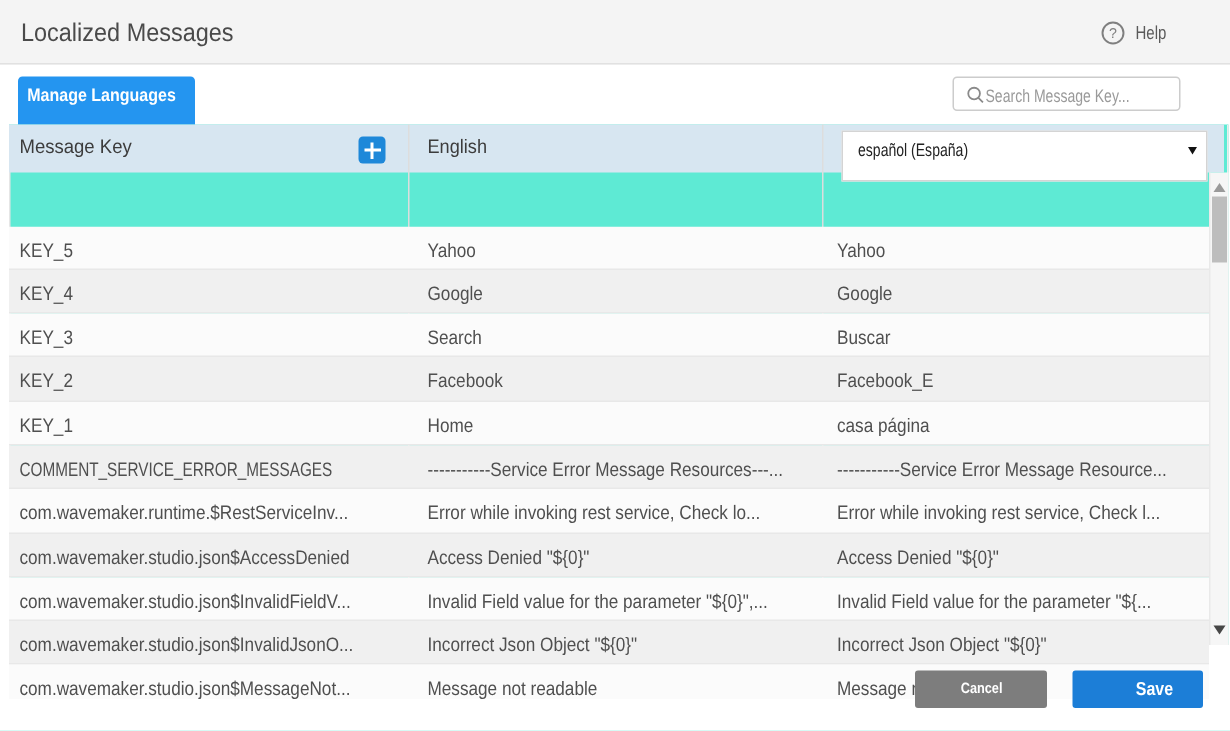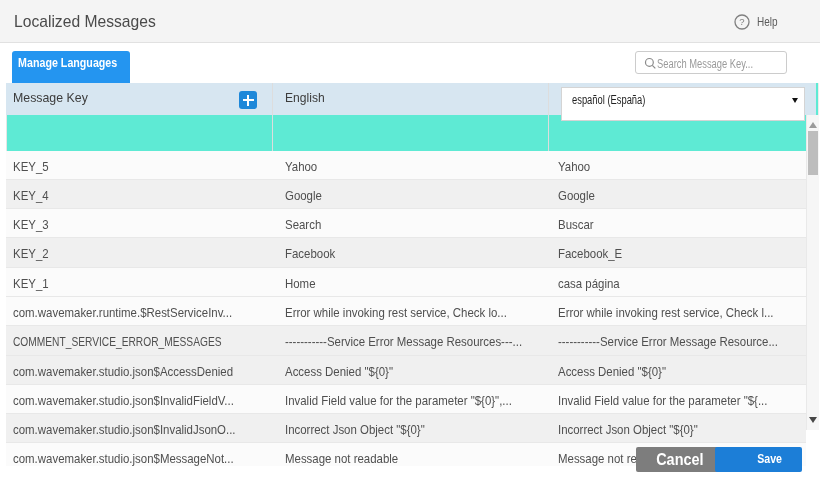--- a/index.html
+++ b/index.html
@@ -37,21 +37,21 @@
 .c.cap { transform:scaleX(0.785); }
 .c1 { left:7px; }
 .c2 { left:279px; }
 .c3 { left:552px; }
 
 .sb { position:absolute; left:800px; top:31.5px; width:13px; height:315.5px; background:#f6f6f6; border-left:1px solid #e9e9e9; }
 .sb .up { position:absolute; left:2px; top:7px; width:0; height:0; border-left:4px solid transparent; border-right:4px solid transparent; border-bottom:6px solid #9a9a9a; }
 .sb .thumb { position:absolute; left:1px; top:16px; width:10px; height:44px; background:#bdbdbd; }
 .sb .down { position:absolute; left:2px; bottom:7px; width:0; height:0; border-left:4px solid transparent; border-right:4px solid transparent; border-top:6px solid #474747; }
 
-.btn-cancel { position:absolute; left:636px; top:447px; width:88px; height:25px; background:#7d7d7d; border-radius:2px; color:#fff; font-size:17px; font-weight:bold; text-align:center; line-height:25px; }
+.btn-cancel { position:absolute; left:610px; top:447px; width:88px; height:25px; background:#7d7d7d; border-radius:2px; color:#fff; font-size:10px; font-weight:bold; text-align:center; line-height:25px; }
 .btn-save { position:absolute; left:715px; top:447px; width:87px; height:25px; background:#1c7ed7; border-radius:2px; color:#fff; font-size:12.5px; font-weight:bold; text-align:center; line-height:25px;padding-left:23px; }
 .btn-cancel span, .btn-save span { display:inline-block; transform:scaleX(0.85); transform-origin:50% 50%; }
 </style>
 </head>
 <body>
 <div class="topbar">
   <span class="title">Localized Messages</span>
   <svg class="helpico" width="16" height="16" viewBox="0 0 16 16">
       <circle cx="8" cy="8" r="7" fill="none" stroke="#7f7f7f" stroke-width="1.3"></circle>
       <text x="8" y="11.3" font-size="9.5" text-anchor="middle" fill="#7f7f7f" font-family="Liberation Sans">?</text>
@@ -97,29 +97,29 @@
     <div class="row even">
         <span class="c c1">KEY_2</span>
         <span class="c c2">Facebook</span>
         <span class="c c3">Facebook_E</span>
       </div>
     <div class="row odd">
         <span class="c c1">KEY_1</span>
         <span class="c c2">Home</span>
         <span class="c c3">casa página</span>
       </div>
+    <div class="row even">
+        <span class="c c1 cap">COMMENT_SERVICE_ERROR_MESSAGES</span>
+        <span class="c c2">-----------Service Error Message Resources---...</span>
+        <span class="c c3">-----------Service Error Message Resource...</span>
+      </div>
     <div class="row odd">
         <span class="c c1">com.wavemaker.runtime.$RestServiceInv...</span>
         <span class="c c2">Error while invoking rest service, Check lo...</span>
         <span class="c c3">Error while invoking rest service, Check l...</span>
-      </div>
-    <div class="row even">
-        <span class="c c1 cap">COMMENT_SERVICE_ERROR_MESSAGES</span>
-        <span class="c c2">-----------Service Error Message Resources---...</span>
-        <span class="c c3">-----------Service Error Message Resource...</span>
       </div>
     <div class="row even">
         <span class="c c1">com.wavemaker.studio.json$AccessDenied</span>
         <span class="c c2">Access Denied "${0}"</span>
         <span class="c c3">Access Denied "${0}"</span>
       </div>
     <div class="row odd">
         <span class="c c1">com.wavemaker.studio.json$InvalidFieldV...</span>
         <span class="c c2">Invalid Field value for the parameter "${0}",...</span>
         <span class="c c3">Invalid Field value for the parameter "${...</span>

